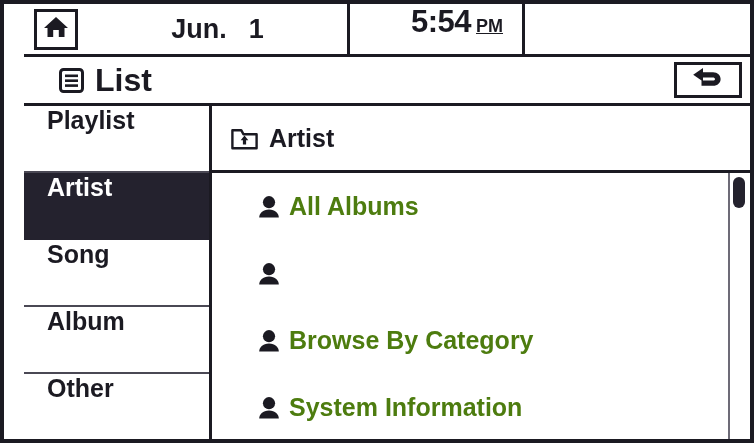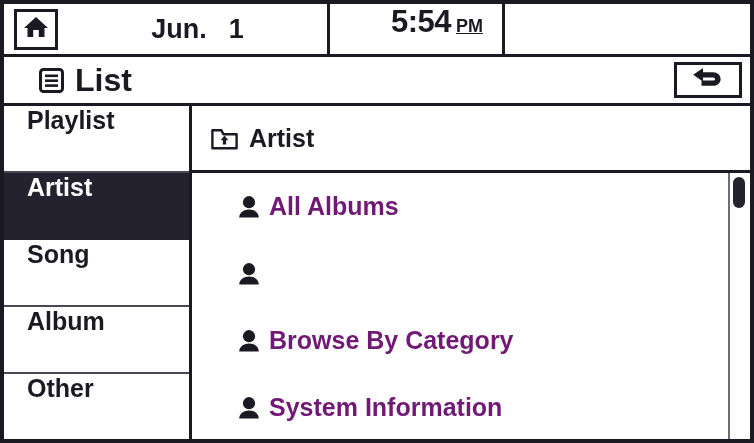--- a/index.html
+++ b/index.html
@@ -13,20 +13,21 @@
   }
 
   #screen {
     position: relative;
     width: 754px;
     height: 443px;
     box-sizing: border-box;
     background: #ffffff;
     border: 4px solid #1b1a22;
     overflow: hidden;
+    padding-left: 20px;
   }
 
   
   .status-bar {
     position: relative;
     height: 53px;
     box-sizing: border-box;
     display: flex;
     align-items: stretch;
     border-bottom: 3px solid #1b1a22;
@@ -205,21 +206,21 @@
   .person-icon {
     width: 22px;
     height: 23px;
     flex: none;
     margin-right: 9px;
     display: block;
   }
   .list-label {
     font-size: 25px;
     font-weight: bold;
-    color: #701a75;
+    color: #4d7c0f;
     white-space: nowrap;
     text-align: center;
   }
 
   
   .scrollbar {
     position: absolute;
     top: 0;
     right: 6px;
     bottom: 0;

